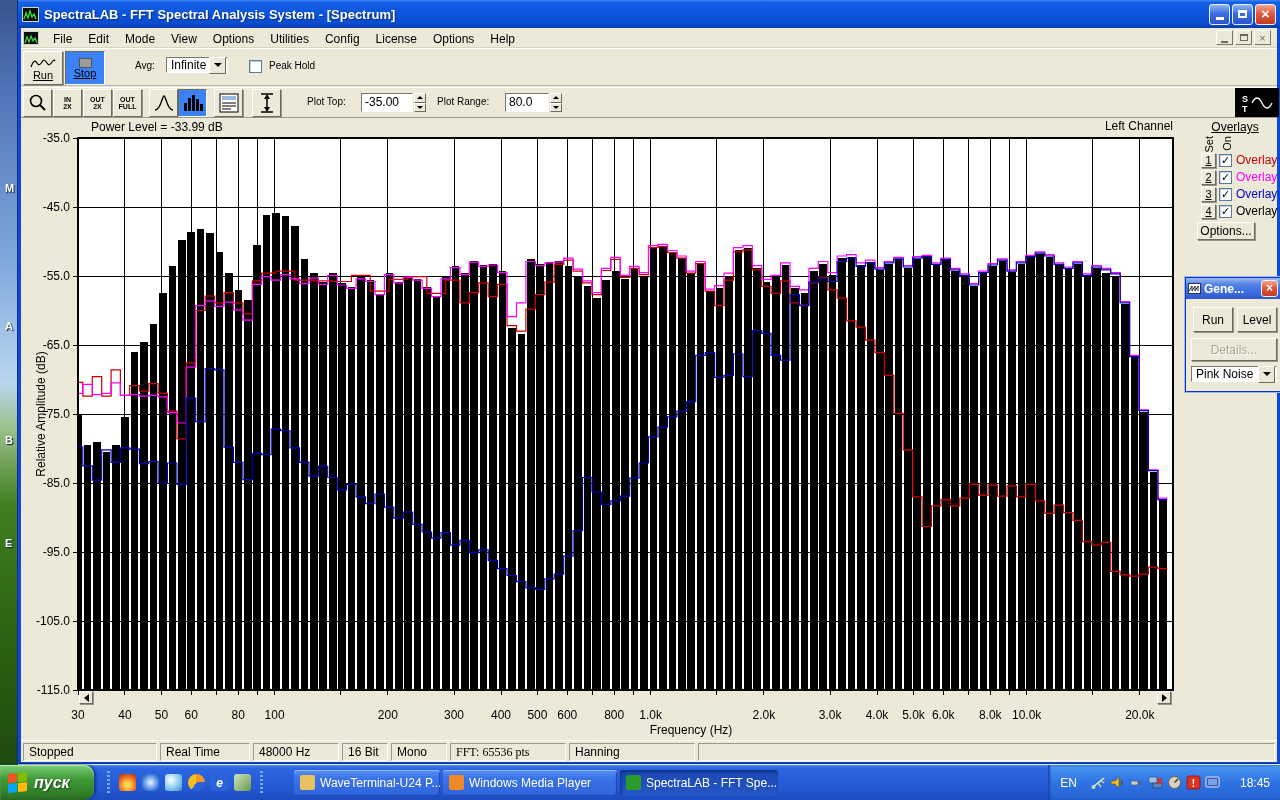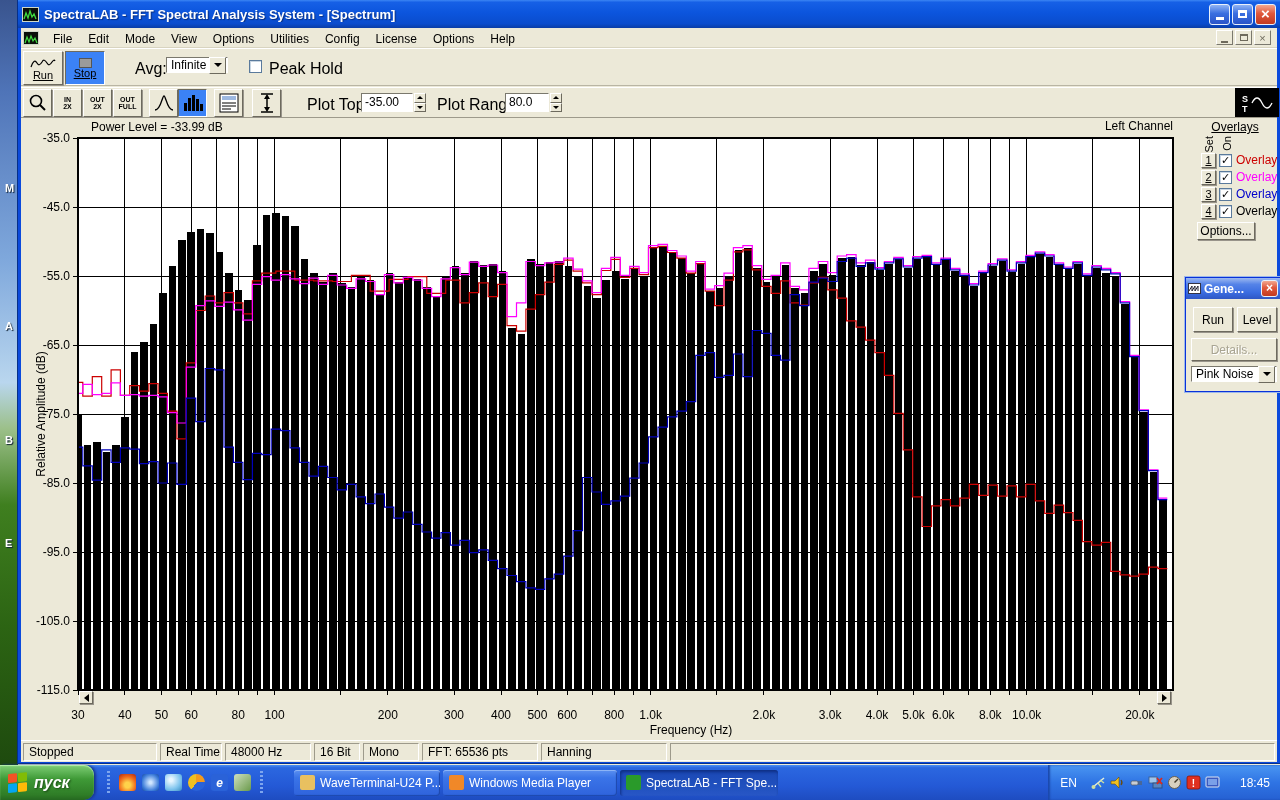--- a/index.html
+++ b/index.html
@@ -31,21 +31,21 @@
   .mdi-btn{width:17px;height:15px;background:#ece9d8;border:1px solid;border-color:#fff #7a786d #7a786d #fff;display:flex;align-items:center;justify-content:center;color:#6e6a5c;font-size:11px;}
   .g-min2{width:7px;height:2px;background:#6e6a5c;margin-top:8px;}
   .g-rest{width:8px;height:7px;border:1px solid #6e6a5c;border-top-width:2px;}
   
   .tb1{position:absolute;left:0;top:48px;width:1256px;height:38px;background:#ece9d8;border-top:1px solid #fff;border-bottom:1px solid #b9b5a4;}
   .tb2{position:absolute;left:0;top:87px;width:1256px;height:31px;background:#ece9d8;border-top:1px solid #fff;border-bottom:1px solid #9d9a8b;}
   .btn3d{background:#ece9d8;border:1px solid;border-color:#fff #6d6a5e #6d6a5e #fff;box-shadow:1px 1px 0 #98948a;}
   .pressed{border-color:#6d6a5e #fff #fff #6d6a5e;box-shadow:none;background:#3b82f6;}
   .runstop{position:absolute;top:2px;width:40px;height:34px;display:flex;flex-direction:column;align-items:center;justify-content:center;font-size:11px;}
   .runstop .lbl{text-decoration:underline;line-height:11px;}
-  .tlabel{position:absolute;font-size:16px;color:#000;}
+  .tlabel{position:absolute;font-size:10px;color:#000;}
   .combo{position:absolute;height:16px;background:#fff;border:1px solid;border-color:#7a786d #fff #fff #7a786d;display:flex;align-items:center;}
   .combo .val{flex:1;font-size:12px;padding:0 4px;white-space:nowrap;overflow:hidden;}
   .drop{width:17px;height:17px;margin:1px;background:#ece9d8;border:1px solid;border-color:#fff #6d6a5e #6d6a5e #fff;display:flex;align-items:center;justify-content:center;}
   .tri-d{width:0;height:0;border-left:4px solid transparent;border-right:4px solid transparent;border-top:4px solid #000;}
   .cbox{width:13px;height:13px;background:#fff;border:1px solid #5a7a9c;box-shadow:inset 1px 1px 0 #c9d6e2;display:flex;align-items:center;justify-content:center;font-family:"DejaVu Sans",sans-serif;font-size:11px;line-height:1;}
   .tbtn{position:absolute;top:1px;width:29px;height:28px;display:flex;align-items:center;justify-content:center;flex-direction:column;}
   .zoomtxt{font-size:7px;font-weight:bold;line-height:7px;text-align:center;}
   .field{position:absolute;background:#fff;border:1px solid;border-color:#7a786d #fff #fff #7a786d;font-size:12px;padding:1px 3px;height:19px;}
   .spin{position:absolute;width:12px;height:19px;display:flex;flex-direction:column;}
   .spin div{flex:1;background:#ece9d8;border:1px solid;border-color:#fff #6d6a5e #6d6a5e #fff;display:flex;align-items:center;justify-content:center;}
@@ -542,25 +542,25 @@
       <div class="combo" style="left:5px;top:88px;width:86px;">
         <span class="val">Pink Noise</span>
         <span class="drop">
             <span class="tri-d"></span>
           </span>
       </div>
     </div>
 
     <div id="statusbar">
         <div class="spanel" style="width: 134px;">Stopped</div>
-        <div class="spanel" style="width: 62px;">Real Time</div>
+        <div class="spanel" style="width: 90px;">Real Time</div>
         <div class="spanel" style="width: 86px;">48000 Hz</div>
         <div class="spanel" style="width: 46px;">16 Bit</div>
         <div class="spanel" style="width: 56px;">Mono</div>
-        <div class="spanel" style="width: 116px;">FFT: 65536 pts</div>
+        <div class="spanel" style="width: 116px; font-family: Liberation Serif, serif;">FFT: 65536 pts</div>
         <div class="spanel" style="width: 126px;">Hanning</div>
         <div class="spanel" style="flex: 1 1 0%;"></div>
       </div>
   </div>
 
   <div id="taskbar">
     <div id="startbtn">
       <span class="winlogo">
         <i style="background:#f35325;"></i>
           <i style="background:#81bc06;"></i>

